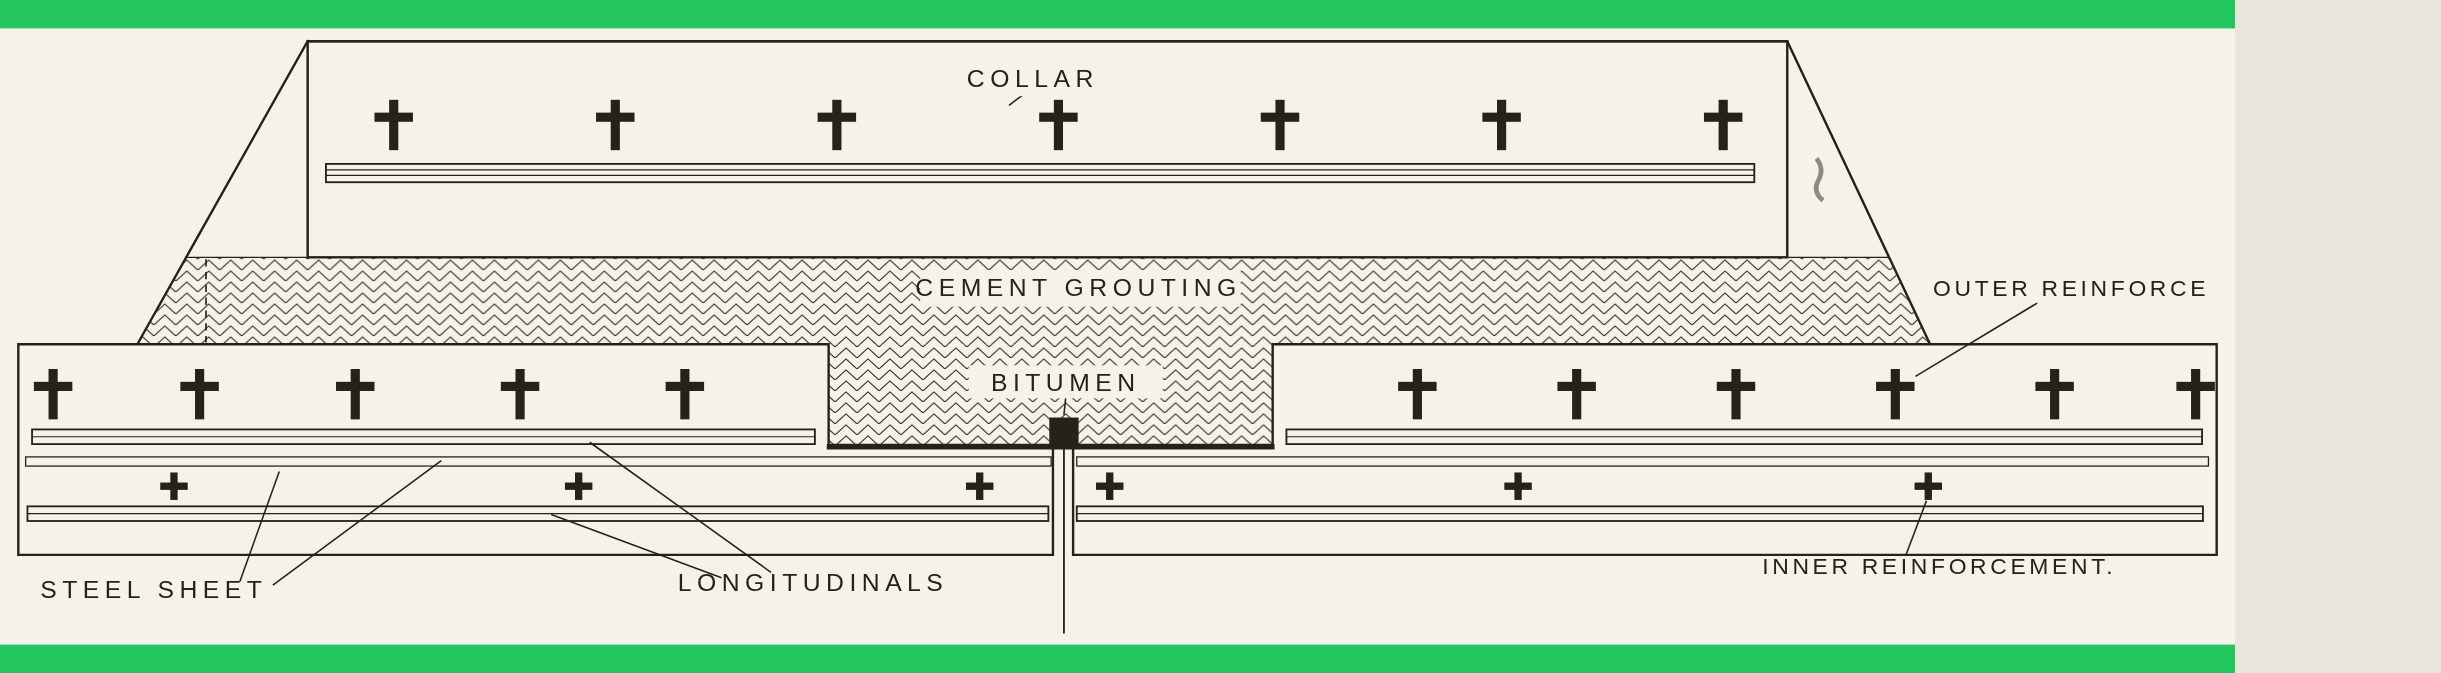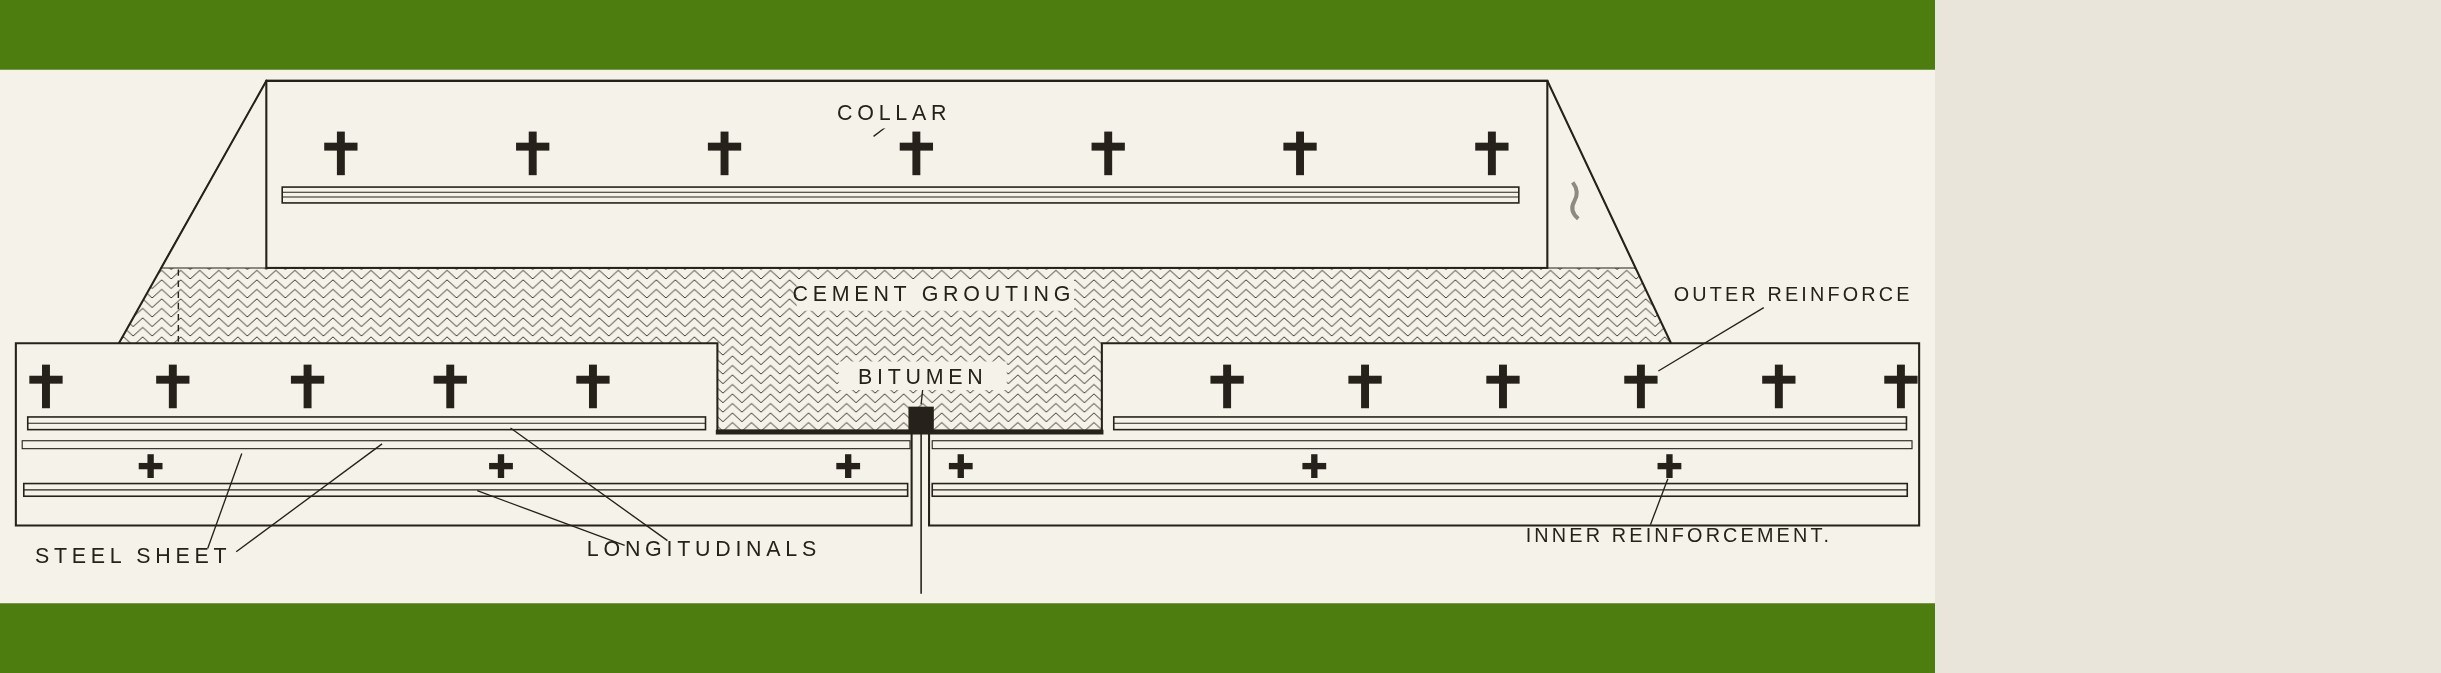--- a/index.html
+++ b/index.html
@@ -1,16 +1,16 @@
 <!DOCTYPE html>
 <html><head>
 <meta charset="utf-8">
 <style>
   html,body{margin:0;padding:0;background:#e9e5da;}
-  .stage{width:1935px;height:673px;position:relative;background:#4d7c0f;overflow:hidden;text-align:center;}
+  .stage{width:2235px;height:673px;position:relative;background:#22c55e;overflow:hidden;text-align:center;}
   svg{display:block;width:100%;height:100%;}
   .outline{fill:none;stroke:#26211a;stroke-width:2.6;}
   .thin{stroke:#26211a;stroke-width:1.3;fill:none;}
   .bar{fill:#f5f2e9;stroke:#26211a;stroke-width:2;}
   .sheet{fill:#f5f2e9;stroke:#26211a;stroke-width:1.4;}
   .steel{fill:#26211a;stroke:none;}
   .leader{stroke:#26211a;stroke-width:1.7;fill:none;}
   .halo{fill:#f5f2e9;stroke:none;}
   .lbl{font-family:"Liberation Sans","DejaVu Sans",sans-serif;font-size:27px;letter-spacing:6px;
        fill:#26211a;text-anchor:middle;}

